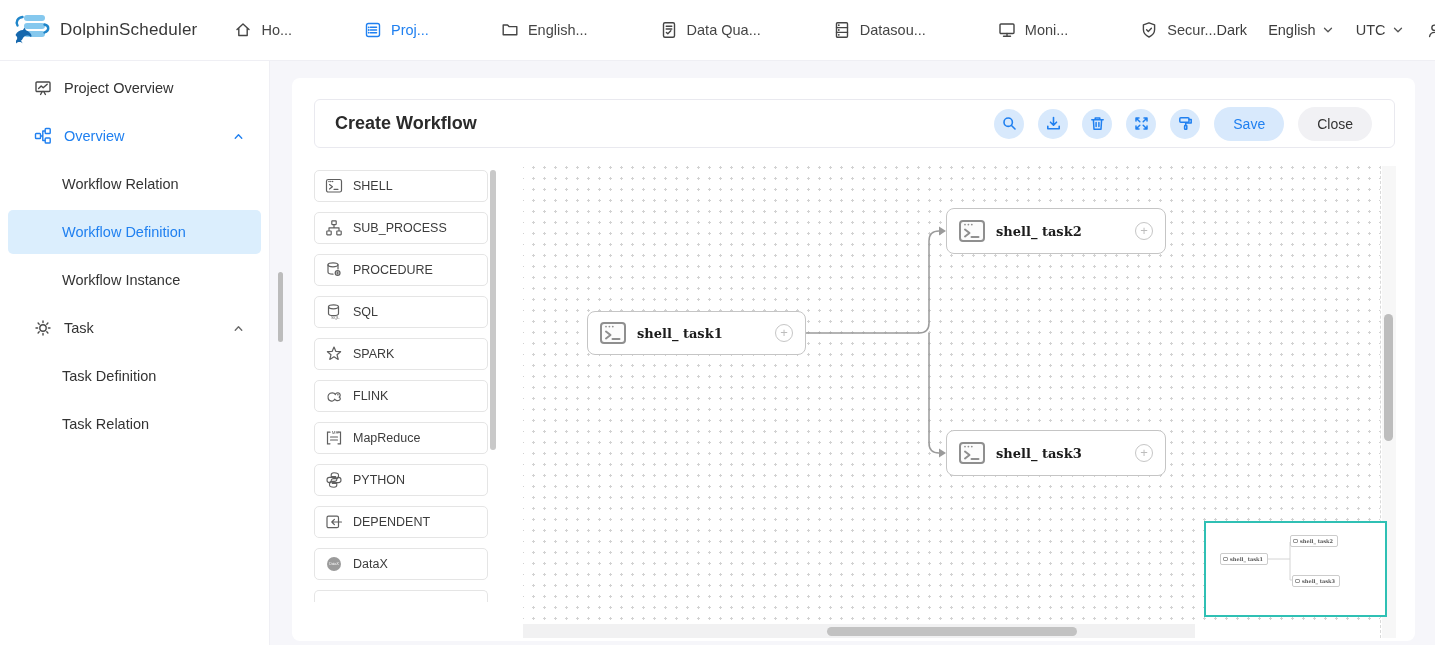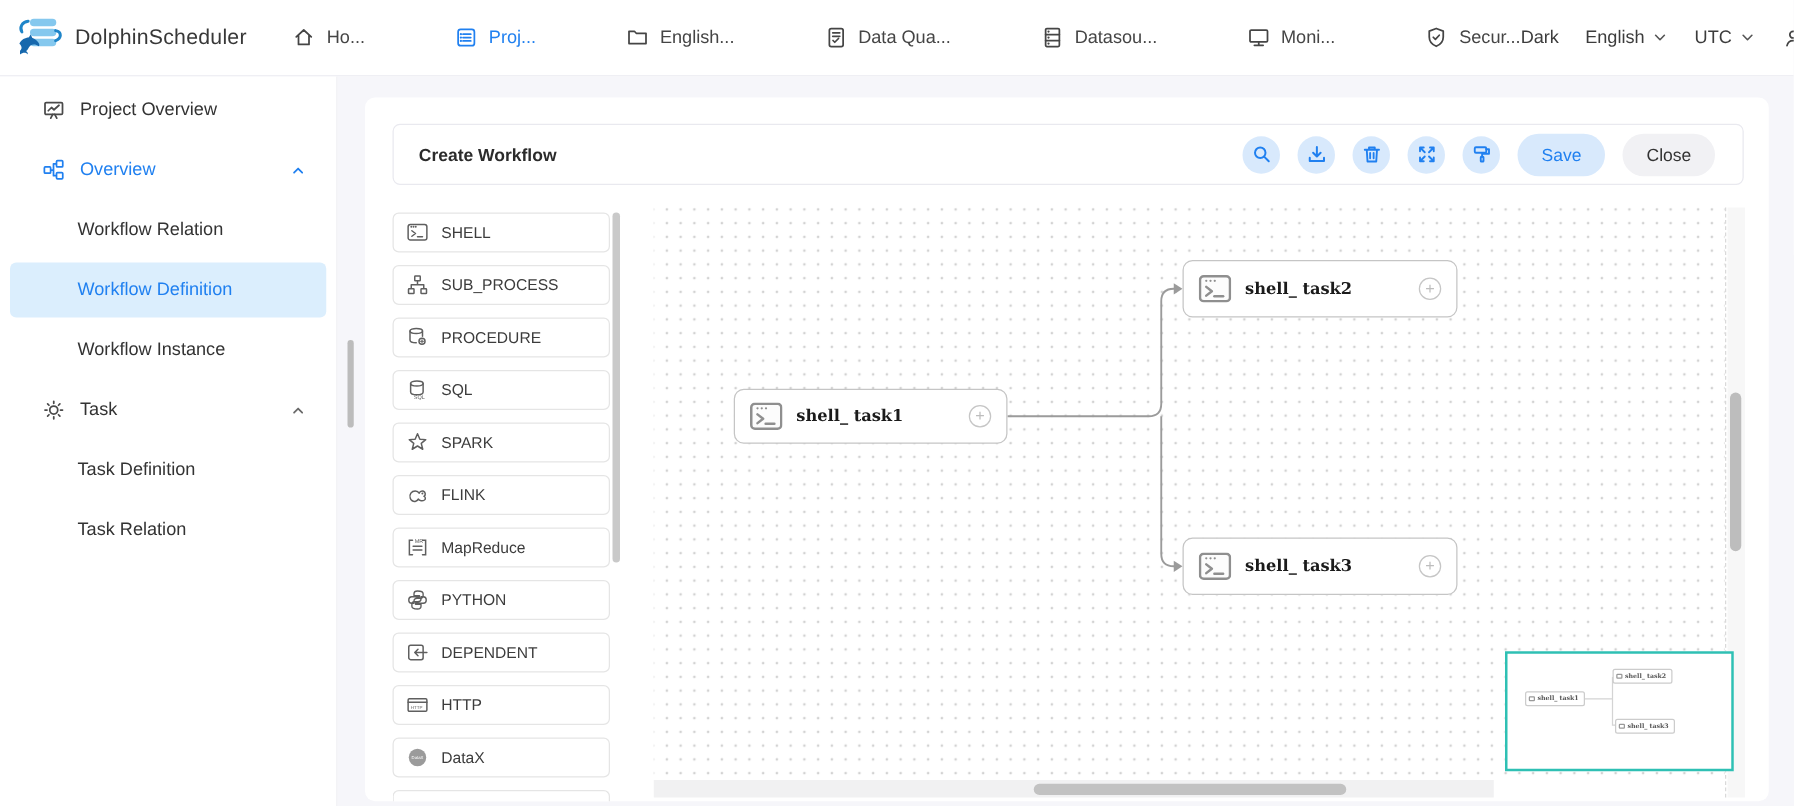--- a/index.html
+++ b/index.html
@@ -36,21 +36,21 @@
   .side-row.selected{height:44px;margin:2px 8px;padding-left:54px;background:#dbeefd;
     color:#2080f0;border-radius:5px;}
   .side-scroll{position:absolute;left:278px;top:272px;width:5px;height:70px;background:#bcbcbc;border-radius:3px;z-index:11;}
 
   
   .card{position:absolute;left:292px;top:78px;width:1123px;height:563px;background:#fff;
     border-radius:8px;overflow:hidden;}
 
   .headerbox{position:absolute;left:22px;top:21px;width:1081px;height:49px;background:#fff;
     border:1px solid #e9e9ef;border-radius:6px;display:flex;align-items:center;}
-  .wf-title{margin-left:20px;font-size:14px;font-weight:bold;color:#2b2b2b;}
+  .wf-title{margin-left:20px;font-size:18px;font-weight:bold;color:#2b2b2b;}
   .toolbar{margin-left:auto;display:flex;align-items:center;gap:14px;padding-right:22px;}
   .tbtn{width:30px;height:30px;border-radius:50%;background:#d8e9fc;color:#2080f0;
     display:flex;align-items:center;justify-content:center;cursor:pointer;}
   .pill{height:34px;padding:0 19px;border-radius:17px;display:flex;align-items:center;
     justify-content:center;font-size:14px;cursor:pointer;}
   .pill.save{background:#d8e9fc;color:#2080f0;}
   .pill.close{background:#f1f1f4;color:#333;}
 
   
   .palette{position:absolute;left:22px;top:92px;width:174px;}
@@ -413,30 +413,20 @@
       <span class="ic">
         <svg width="18" height="18" viewBox="0 0 18 18" fill="none" stroke="currentColor" stroke-width="1.2" stroke-linecap="round" stroke-linejoin="round">
           <rect x="2" y="3.2" width="11.5" height="11.5" rx="1.5"></rect>
           <path d="M16.5 9 H6.8 M9.4 6.4 L6.8 9 L9.4 11.6"></path>
         </svg>
       </span>
       <span>DEPENDENT</span>
     </div>
     <div class="pitem">
       <span class="ic">
-        <svg width="18" height="18" viewBox="0 0 18 18" fill="none" stroke="currentColor" stroke-width="1.2" stroke-linecap="round">
-          <rect x="1.5" y="4" width="15" height="10" rx="1"></rect>
-          <path d="M1.5 6.8 H16.5"></path>
-          <text x="3.6" y="12" font-size="3.6" fill="currentColor" stroke="none" font-family="Liberation Sans, sans-serif">HTTP</text>
-        </svg>
-      </span>
-      <span>HTTP</span>
-    </div>
-    <div class="pitem">
-      <span class="ic">
         <svg width="18" height="18" viewBox="0 0 18 18">
           <circle cx="9" cy="9" r="7" fill="#9b9b9b"></circle>
           <text x="9" y="10.4" font-size="3.4" fill="#fff" text-anchor="middle" font-family="Liberation Sans, sans-serif">DataX</text>
         </svg>
       </span>
       <span>DataX</span>
     </div>
     <div class="pitem partial"></div>
   </div>
   <div class="pscroll"></div>

